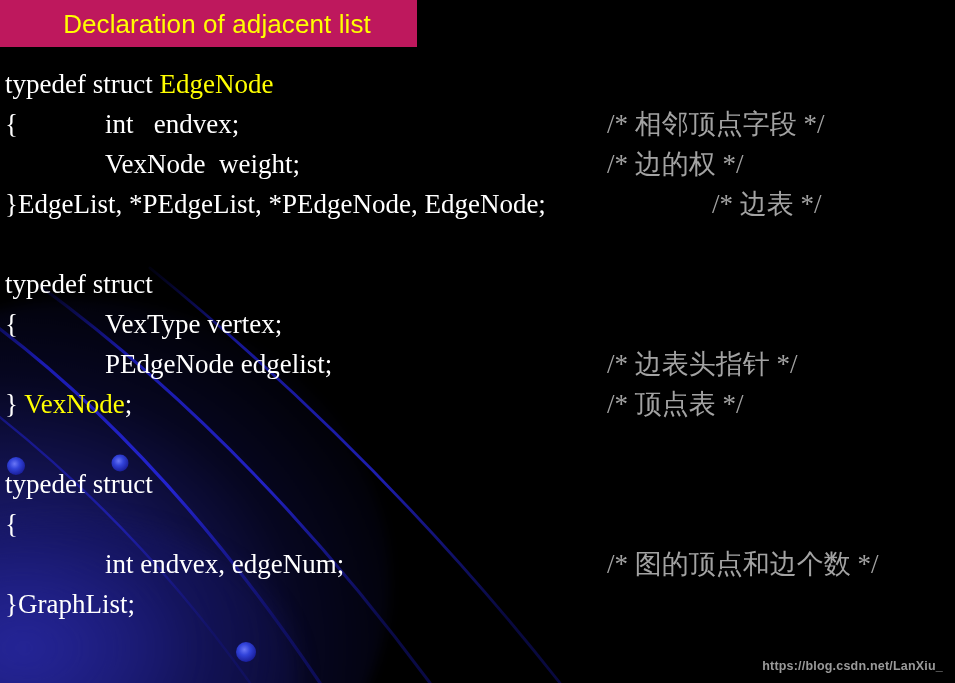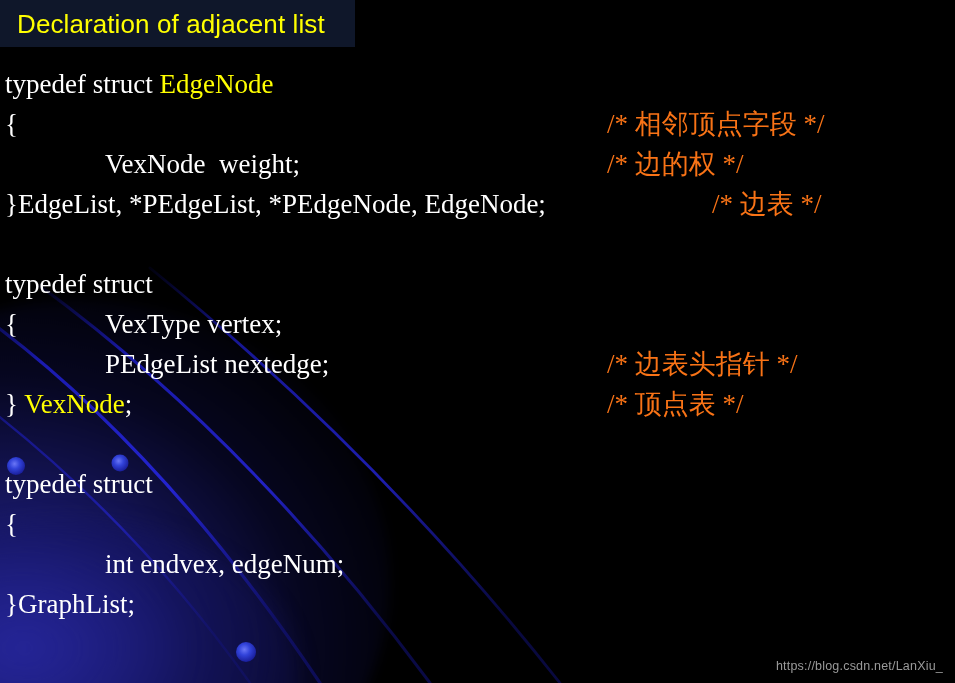--- a/index.html
+++ b/index.html
@@ -55,26 +55,27 @@
                 rgba(20,20,98,0.45) 45%,
                 rgba(0,0,0,0) 100%);
     filter: blur(10px);
   }
 
   
   #title-bar {
     position: absolute;
     left: 0;
     top: 0;
-    width: 355px;
+    width: 417px;
     height: 47px;
-    background: #0f172a;
+    background: #be185d;
     z-index: 3;
     display: flex;
     align-items: center;
+    justify-content: center;
   }
   #title-text {
     font-family: "Liberation Sans", "DejaVu Sans", sans-serif;
     font-size: 26px;
     line-height: 1;
     color: #ffff00;
     padding-left: 17px;
     letter-spacing: 0.1px;
     white-space: nowrap;
   }
@@ -100,35 +101,36 @@
   .code-line.blank { height: 40px; }
 
   .lx { position: absolute; top: 0; white-space: pre; }
 
   .col-a { left: 5px; }     
   .col-b { left: 105px; }   
   .col-c { left: 607px; }   
 
   .kw-white  { color: #ffffff; }
   .kw-yellow { color: #ffff00; }
-  .comment   { color: #f97316; }
+  .comment   { color: #a3a3a3; }
 
   .cmt-inline { left: 712px; }
 
   
   #watermark {
     position: absolute;
     right: 12px;
     bottom: 10px;
     z-index: 5;
     font-family: "Liberation Sans", "DejaVu Sans", sans-serif;
     font-size: 12.5px;
     color: #9a9a9a;
     letter-spacing: 0.2px;
     white-space: nowrap;
+    font-weight: bold;
   }
 </style>
 </head>
 <body>
 
 <div id="slide">
 
   <div id="bg-decor">
     <div class="glow-left"></div>
     <div class="glow-left2"></div>
@@ -163,55 +165,57 @@
   <div id="title-bar">
     <span id="title-text">Declaration of adjacent list</span>
   </div>
 
   <div id="code-area">
       <div class="code-line">
         <span class="lx col-a"><span class="kw-white">typedef struct </span><span class="kw-yellow">EdgeNode</span></span>
       </div>
       <div class="code-line">
         <span class="lx col-a"><span class="kw-white">{</span></span>
+        <span class="lx col-b kw-white">int   endvex;</span>
         <span class="lx col-c comment">/* 相邻顶点字段 */</span>
       </div>
       <div class="code-line">
         <span class="lx col-b kw-white">VexNode  weight;</span>
         <span class="lx col-c comment">/* 边的权 */</span>
       </div>
       <div class="code-line">
         <span class="lx col-a"><span class="kw-white">}EdgeList, *PEdgeList, *PEdgeNode, EdgeNode;</span></span>
         <span class="lx cmt-inline comment">/* 边表 */</span>
       </div>
       <div class="code-line blank"></div>
       <div class="code-line">
         <span class="lx col-a"><span class="kw-white">typedef struct</span></span>
       </div>
       <div class="code-line">
         <span class="lx col-a"><span class="kw-white">{</span></span>
         <span class="lx col-b kw-white">VexType vertex;</span>
       </div>
       <div class="code-line">
-        <span class="lx col-b kw-white">PEdgeList nextedge;</span>
+        <span class="lx col-b kw-white">PEdgeNode edgelist;</span>
         <span class="lx col-c comment">/* 边表头指针 */</span>
       </div>
       <div class="code-line">
         <span class="lx col-a"><span class="kw-white">} </span><span class="kw-yellow">VexNode</span><span class="kw-white">;</span></span>
         <span class="lx col-c comment">/* 顶点表 */</span>
       </div>
       <div class="code-line blank"></div>
       <div class="code-line">
         <span class="lx col-a"><span class="kw-white">typedef struct</span></span>
       </div>
       <div class="code-line">
         <span class="lx col-a"><span class="kw-white">{</span></span>
       </div>
       <div class="code-line">
         <span class="lx col-b kw-white">int endvex, edgeNum;</span>
+        <span class="lx col-c comment">/* 图的顶点和边个数 */</span>
       </div>
       <div class="code-line">
         <span class="lx col-a"><span class="kw-white">}GraphList;</span></span>
       </div>
     </div>
 
   <div id="watermark">https://blog.csdn.net/LanXiu_</div>
 
 </div>
 

